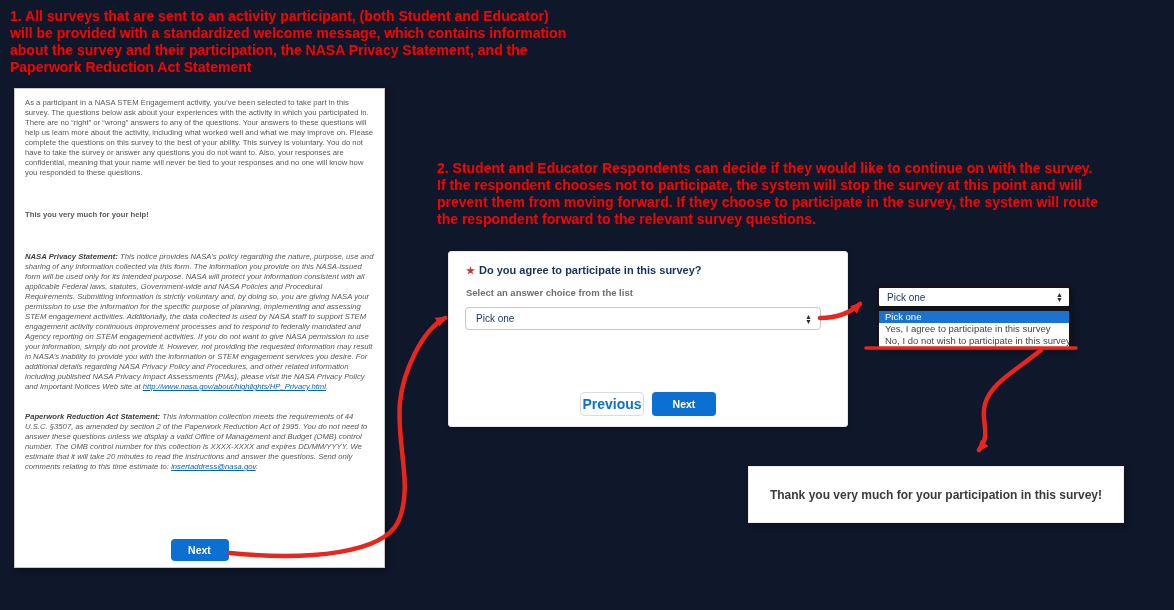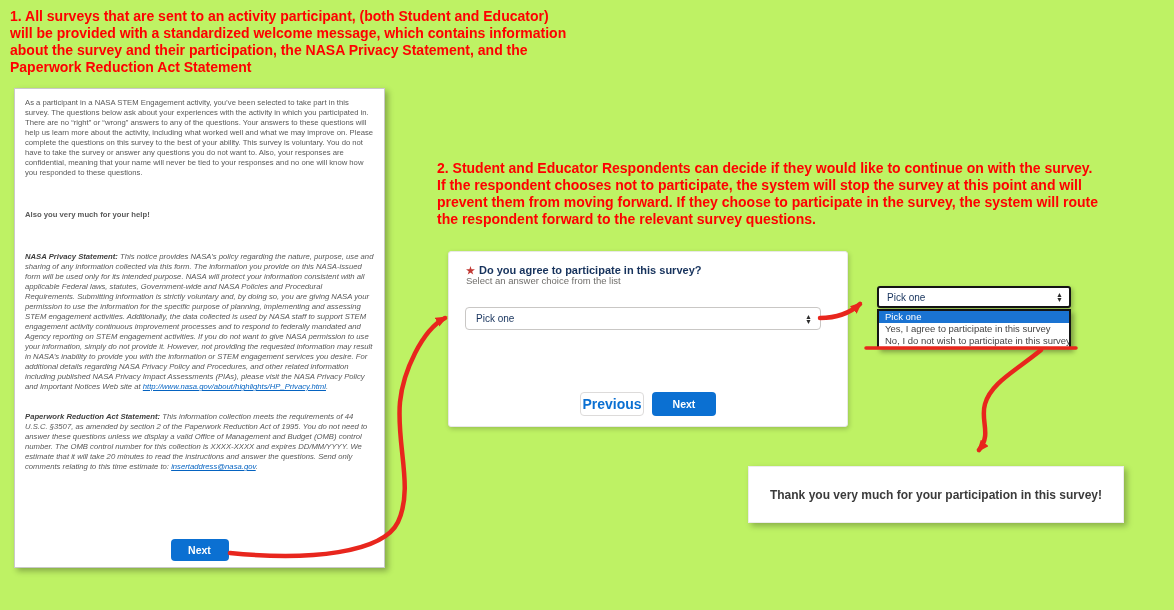--- a/index.html
+++ b/index.html
@@ -1,17 +1,17 @@
 <!DOCTYPE html>
 <html><head>
 <meta charset="utf-8">
 <style>
   * { margin:0; padding:0; box-sizing:border-box; }
   html,body { width:1174px; height:610px; background:#ffffff; font-family:"Liberation Sans", sans-serif; overflow:hidden; }
-  .stage { position:relative; width:1174px; height:610px; background:#bef264; }
+  .stage { position:relative; width:1174px; height:610px; background:#0f172a; }
 
   
   .annotation { position:absolute; color:#FF0000; font-weight:bold; font-size:14px; line-height:17px; white-space:pre-line; }
   .note1 { left:10px; top:8px; width:680px; }
   .note2 { left:437px; top:160px; width:740px; }
   .footnote { left:8px; top:583px; width:700px; font-size:12.5px; }
 
   
   .welcome-panel { position:absolute; left:14px; top:88px; width:371px; height:480px;
     background:#fff; border:1px solid #c9c9c9; box-shadow:3px 3px 6px rgba(0,0,0,.30);
@@ -27,21 +27,21 @@
   .wp-link { color:#0563C1; text-decoration:underline; font-style:italic; cursor:pointer;margin-top:25px; }
   .wp-next { position:absolute; left:50%; bottom:6px; transform:translateX(-50%);
     width:58px; height:22px; background:#0B70D2; color:#fff; border:none; border-radius:4px;
     font-size:10.5px; font-weight:bold; font-family:"Liberation Sans", sans-serif; cursor:pointer; }
 
   
   .question-panel { position:absolute; left:448px; top:251px; width:400px; height:176px;
     background:#fff; border:1px solid #e8e8e8; border-radius:3px; box-shadow:1px 2px 5px rgba(0,0,0,.20); }
   .q-row { position:absolute; left:17px; top:12px; font-size:11px; font-weight:bold; color:#16325C; }
   .q-star { color:#C23934; margin-right:4px; font-size:10px; }
-  .q-sublabel { position:absolute; left:17px; top:23px; font-size:9.5px; color:#706E6B; }
+  .q-sublabel { position:absolute; left:17px; top:35px; font-size:9.5px; color:#706E6B;font-weight:bold; }
   .q-select { position:absolute; left:16px; top:55px; width:356px; height:23px; background:#fff;
     border:1px solid #c9c7c5; border-radius:4px; display:flex; align-items:center;
     justify-content:space-between; padding:0 8px 0 10px; cursor:pointer; }
   .q-select .val { font-size:10px; color:#16325C; }
   .stepper { display:flex; flex-direction:column; align-items:center; line-height:5px; font-size:7px; color:#2b2b2b; }
   .q-buttons { position:absolute; left:0; bottom:10px; width:100%; display:flex; justify-content:center; gap:8px; }
   .btn-prev { width:64px; height:24px; background:#fff; border:1px solid #dddbda; border-radius:4px;
     color:#0B70D2; font-size:14px; font-weight:bold; font-family:"Liberation Sans", sans-serif; cursor:pointer; }
   .btn-next { width:64px; height:24px; background:#0B70D2; border:none; border-radius:4px;
     color:#fff; font-size:10.5px; font-weight:bold; font-family:"Liberation Sans", sans-serif; cursor:pointer; }
@@ -76,21 +76,21 @@
 will be provided with a standardized welcome message, which contains information
 about the survey and their participation, the NASA Privacy Statement, and the
 Paperwork Reduction Act Statement</div>
   <div class="annotation note2">2. Student and Educator Respondents can decide if they would like to continue on with the survey.
 If the respondent chooses not to participate, the system will stop the survey at this point and will
 prevent them from moving forward. If they choose to participate in the survey, the system will route
 the respondent forward to the relevant survey questions.</div>
 
   <div class="welcome-panel">
     <p class="wp-intro">As a participant in a NASA STEM Engagement activity, you’ve been selected to take part in this survey. The questions below ask about your experiences with the activity in which you participated in. There are no “right” or “wrong” answers to any of the questions.  Your answers to these questions will help us learn more about the activity, including what worked well and what we may improve on. Please complete the questions on this survey to the best of your ability. This survey is voluntary. You do not have to take the survey or answer any questions you do not want to. Also, your responses are confidential, meaning that your name will never be tied to your responses and no one will know how you responded to these questions.</p>
-    <p class="wp-bold wp-thanks">Also you very much for your help!</p>
+    <p class="wp-bold wp-thanks">This you very much for your help!</p>
     <p class="wp-statement"><span class="lead">NASA Privacy Statement:</span><span> This notice provides NASA’s policy regarding the nature, purpose, use and sharing of any information collected via this form. The information you provide on this NASA-issued form will be used only for its intended purpose. NASA will protect your information consistent with all applicable Federal laws, statutes, Government-wide and NASA Policies and Procedural Requirements. Submitting information is strictly voluntary and, by doing so, you are giving NASA your permission to use the information for the specific purpose of planning, implementing and assessing STEM engagement activities. Additionally, the data collected is used by NASA staff to support STEM engagement activity continuous improvement processes and to respond to federally mandated and Agency reporting on STEM engagement activities. If you do not want to give NASA permission to use your information, simply do not provide it. However, not providing the requested information may result in NASA’s inability to provide you with the information or STEM engagement services you desire. For additional details regarding NASA Privacy Policy and Procedures, and other related information including published NASA Privacy Impact Assessments (PIAs), please visit the NASA Privacy Policy and Important Notices Web site at </span><span class="wp-link">http://www.nasa.gov/about/highlights/HP_Privacy.html</span><span>.</span></p>
     <p class="wp-statement last"><span class="lead">Paperwork Reduction Act Statement:</span><span> This information collection meets the requirements of 44 U.S.C. §3507, as amended by section 2 of the Paperwork Reduction Act of 1995. You do not need to answer these questions unless we display a valid Office of Management and Budget (OMB) control number. The OMB control number for this collection is XXXX-XXXX and expires DD/MM/YYYY. We estimate that it will take 20 minutes to read the instructions and answer the questions. Send only comments relating to this time estimate to: </span><span class="wp-link">insertaddress@nasa.gov</span><span>.</span></p>
     <button class="wp-next">Next</button>
   </div>
 
   <div class="question-panel">
     <div class="q-row"><span class="q-star">★</span><span>Do you agree to participate in this survey?</span></div>
     <div class="q-sublabel">Select an answer choice from the list</div>
     <div class="q-select">
       <span class="val">Pick one</span>

